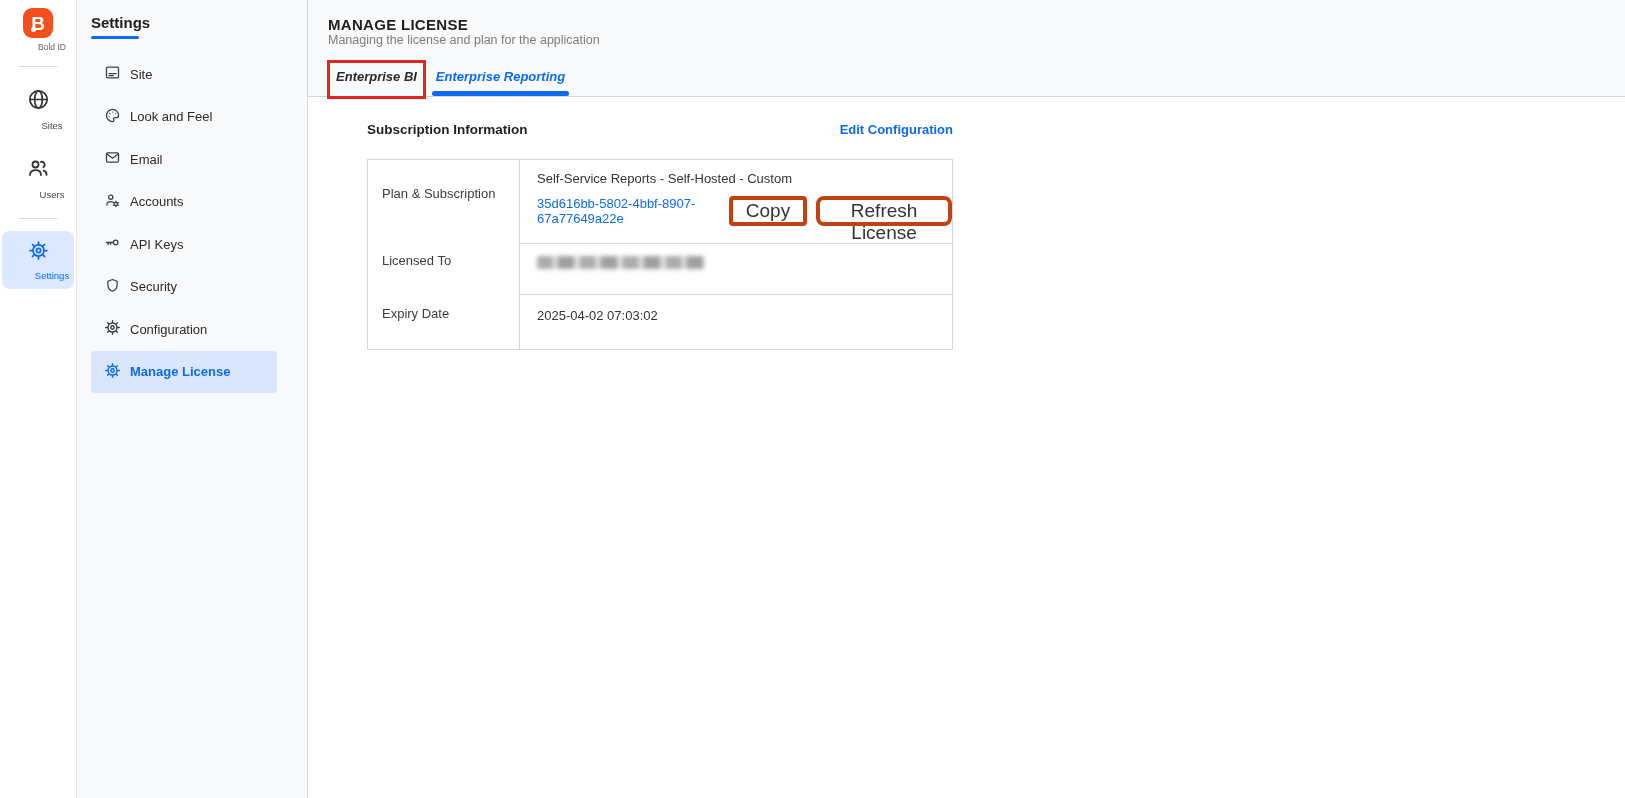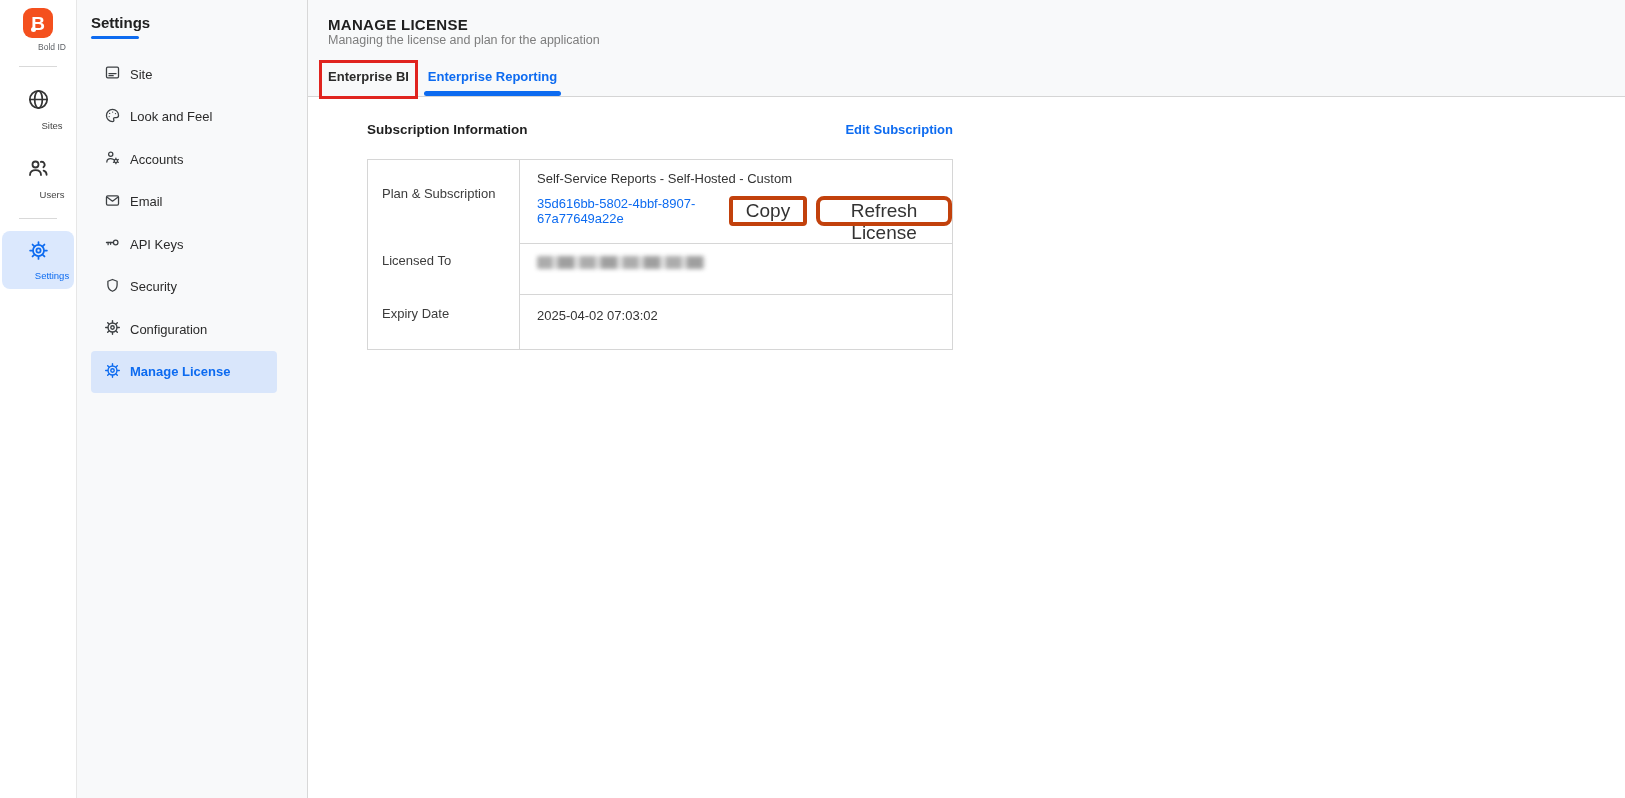--- a/index.html
+++ b/index.html
@@ -53,21 +53,21 @@
   .sb-item.active svg { stroke: #0d6bf0; }
 
   
   .main { flex: 1 1 auto; display: flex; flex-direction: column; background: #fff; }
   .page-header {
     background: #f8f9fa; border-bottom: 1px solid #d5d5d5;
     height: 97px; padding: 16px 0 0 20px; position: relative;
   }
   .ph-title { font-size: 15px; font-weight: bold; letter-spacing: 0.3px; color: #1f1f1f; }
   .ph-sub { font-size: 12.5px; color: #7d7d7d; margin-top: 0; }
-  .tabbar { position: absolute; bottom: 0; left: 0; display: flex; padding-left: 12px; height: 34px; }
+  .tabbar { position: absolute; bottom: 0; left: 8px; display: flex; padding-left: 12px; height: 34px; font-style: italic; }
   .tab {
     position: relative; display: flex; align-items: center; justify-content: center;
     font-size: 13px; font-weight: bold; color: #2b2b2b; cursor: pointer; padding-bottom: 5px;
   }
   .tab-bi { width: 97px; }
   .tab-reporting { width: 137px; margin-left: 7px; color: #0d6bf0; }
   .annotation-box {
     position: absolute; left: -1px; right: -1px; top: -2px; bottom: -3px;
     border: 3px solid #e0241f; pointer-events: none; z-index: 2;
   }
@@ -202,42 +202,42 @@
             <circle cx="16.2" cy="9.2" r="0.9" fill="#3c4043" stroke="none"></circle>
             <circle cx="7.3" cy="13.5" r="0.9" fill="#3c4043" stroke="none"></circle>
           </svg>
         </span>
         <span>Look and Feel</span>
       </div>
 
       <div class="sb-item">
         <span>
           <svg width="17" height="17" viewBox="0 0 24 24" stroke-width="1.8">
+            <rect x="3.5" y="5.5" width="17" height="13" rx="1.8"></rect>
+            <polyline points="4.5,7.5 12,13 19.5,7.5"></polyline>
+          </svg>
+        </span>
+        <span>Email</span>
+      </div>
+
+      <div class="sb-item">
+        <span>
+          <svg width="17" height="17" viewBox="0 0 24 24" stroke-width="1.8">
             <circle cx="9.5" cy="7.5" r="3"></circle>
             <path d="M4,18.5 c0,-3.3 2.4,-4.8 5.5,-4.8 c1,0 1.9,0.2 2.7,0.5"></path>
             <circle cx="16.8" cy="16.8" r="2.3"></circle>
             <line x1="16.8" y1="13.8" x2="16.8" y2="12.9"></line>
             <line x1="16.8" y1="19.8" x2="16.8" y2="20.7"></line>
             <line x1="19.4" y1="15.3" x2="20.2" y2="14.8"></line>
             <line x1="14.2" y1="18.3" x2="13.4" y2="18.8"></line>
             <line x1="19.4" y1="18.3" x2="20.2" y2="18.8"></line>
             <line x1="14.2" y1="15.3" x2="13.4" y2="14.8"></line>
           </svg>
         </span>
         <span>Accounts</span>
-      </div>
-
-      <div class="sb-item">
-        <span>
-          <svg width="17" height="17" viewBox="0 0 24 24" stroke-width="1.8">
-            <rect x="3.5" y="5.5" width="17" height="13" rx="1.8"></rect>
-            <polyline points="4.5,7.5 12,13 19.5,7.5"></polyline>
-          </svg>
-        </span>
-        <span>Email</span>
       </div>
 
 
       <div class="sb-item">
         <span>
           <svg width="17" height="17" viewBox="0 0 24 24" stroke-width="1.8">
             <circle cx="16.5" cy="12" r="3.2"></circle>
             <line x1="3.5" y1="12" x2="13.3" y2="12"></line>
             <line x1="5.8" y1="12" x2="5.8" y2="15"></line>
             <line x1="9.3" y1="12" x2="9.3" y2="14.5"></line>
@@ -306,21 +306,21 @@
         <div class="tab tab-reporting">
           <span>Enterprise Reporting</span>
           <div class="tab-indicator"></div>
         </div>
       </div>
     </header>
 
     <section class="content">
       <div class="section-head">
         <div class="section-title">Subscription Information</div>
-        <a class="edit-link">Edit Subscription</a>
+        <a class="edit-link">Edit Configuration</a>
       </div>
 
       <div class="license-table">
         <div class="lt-labels">
           <div class="lab r1">Plan &amp; Subscription</div>
           <div class="lab r2">Licensed To</div>
           <div class="lab r3">Expiry Date</div>
         </div>
         <div class="lt-values">
           <div class="val r1">

